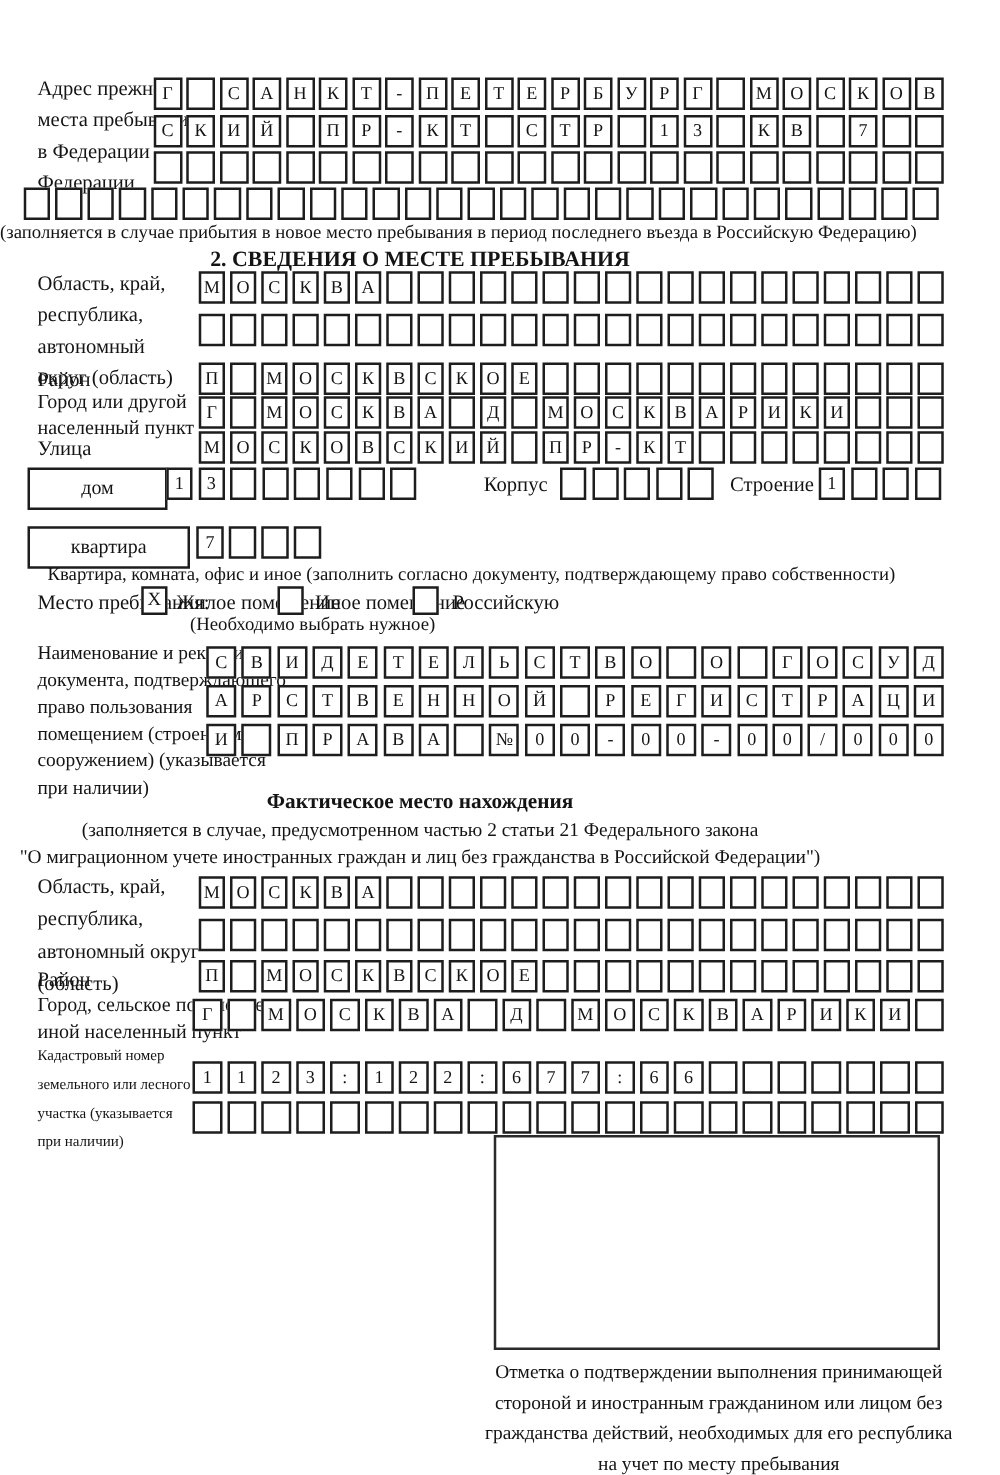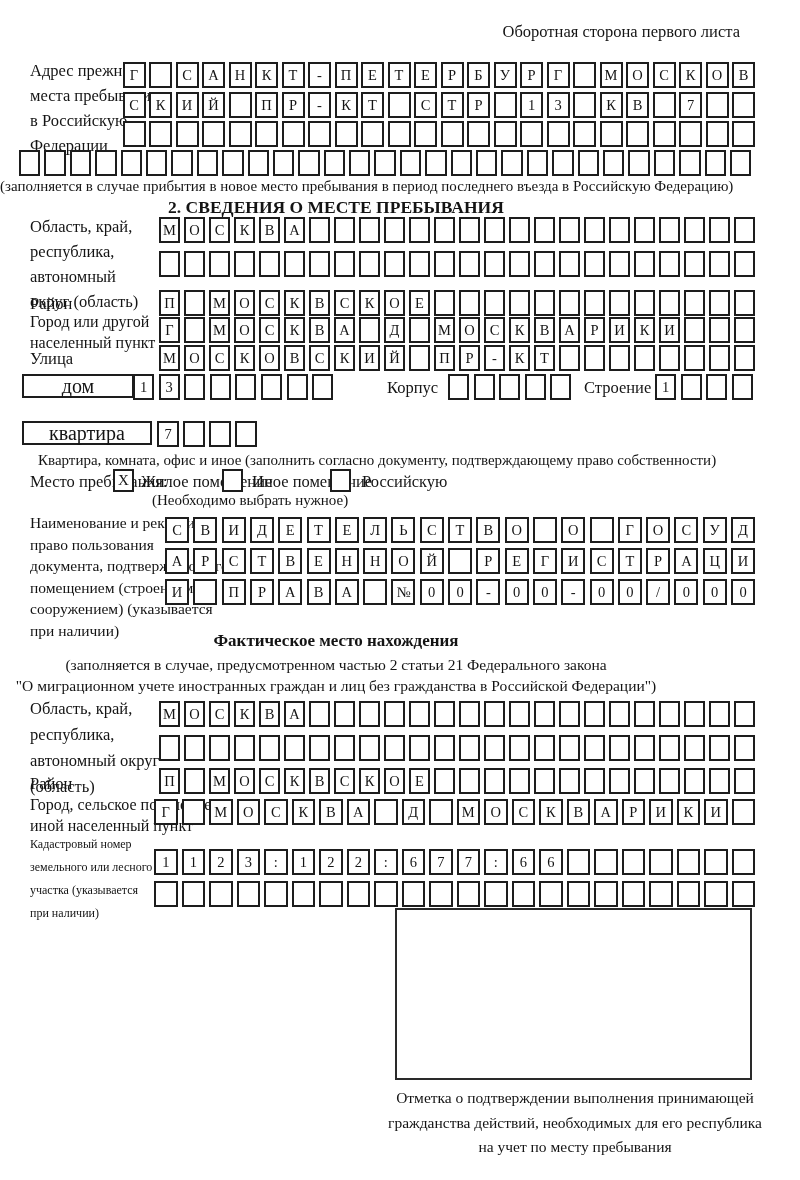--- a/index.html
+++ b/index.html
@@ -24,45 +24,44 @@
     font-size:14.5px;line-height:1;
   }
   .r-s1{gap:3.5px}.r-s1 .cell{width:23px}
   .r-s2{gap:4px}
   .r-doc{gap:4.3px}.r-doc .cell{width:24px}
   .r-22{gap:4px}.r-22 .cell{width:23.5px}
   .r-full{gap:4px}.r-full .cell{width:21.4px}
   .r-house{gap:4.6px}
   .r-apt{gap:4px}.r-apt .cell{width:22px}
   .widebox{
-    box-sizing:border-box;height:24px;border:2px solid #1d1d1d;
+    box-sizing:border-box;height:34px;border:2px solid #1d1d1d;
     display:flex;align-items:center;justify-content:center;
-    font-size:20px;background:#fff;
+    font-size:16px;background:#fff;
   }
   .chk{
     box-sizing:border-box;width:21px;height:23px;border:2px solid #1d1d1d;
     display:flex;align-items:center;justify-content:center;
     font-size:15px;background:#fff;
   }
   .stampbox{
     box-sizing:border-box;border:2px solid #2a2a2a;background:#fff;
   }
   .caption{font-size:15.5px;line-height:24.5px;text-align:center;}
 </style>
 </head>
 <body>
 
 <div class="page">
 
-  <div class="abs note" style="top:22px;right:60px;font-size:16.5px">Оборотная сторона первого листа</div>
 
   <div class="abs lbl" style="left:30px;top:58px">
       <div>Адрес прежнего</div>
       <div>места пребывания</div>
-      <div>в Российскую</div>
+      <div>в Федерации</div>
       <div>Федерации</div>
     </div>
   <div class="abs boxrow r-s1" style="top:62px;right:45px">
       <span class="cell">Г</span>
       <span class="cell"></span>
       <span class="cell">С</span>
       <span class="cell">А</span>
       <span class="cell">Н</span>
       <span class="cell">К</span>
       <span class="cell">Т</span>
@@ -357,22 +356,22 @@
   <div class="abs chk" style="left:113px;top:469px">X</div>
   <div class="abs lbl" style="left:141px;top:469px">Жилое помещение</div>
   <div class="abs chk" style="left:222px;top:469px"></div>
   <div class="abs lbl" style="left:252px;top:469px">Иное помещение</div>
   <div class="abs chk" style="left:330px;top:469px"></div>
   <div class="abs lbl" style="left:362px;top:469px">Российскую</div>
   <div class="abs note" style="left:152px;top:492px">(Необходимо выбрать нужное)</div>
 
   <div class="abs lbl" style="left:30px;top:512px;line-height:21.5px;font-size:15.5px">
       <div>Наименование и реквизиты</div>
+      <div>документа, подтверждающего</div>
       <div>право пользования</div>
-      <div>документа, подтверждающего</div>
       <div>помещением (строением,</div>
       <div>сооружением) (указывается</div>
       <div>при наличии)</div>
     </div>
   <div class="abs boxrow r-doc" style="top:517px;right:45px">
       <span class="cell">С</span>
       <span class="cell">В</span>
       <span class="cell">И</span>
       <span class="cell">Д</span>
       <span class="cell">Е</span>
@@ -611,17 +610,18 @@
       <span class="cell"></span>
       <span class="cell"></span>
       <span class="cell"></span>
       <span class="cell"></span>
       <span class="cell"></span>
     </div>
 
   <div class="abs stampbox" style="left:395px;top:908px;width:357px;height:172px"></div>
   <div class="abs caption" style="left:350px;top:1086px;width:450px">
       <div>Отметка о подтверждении выполнения принимающей</div>
+      <div>стороной и иностранным гражданином или лицом без</div>
       <div>гражданства действий, необходимых для его республика</div>
       <div>на учет по месту пребывания</div>
     </div>
 
 </div>
 
 </body></html>

